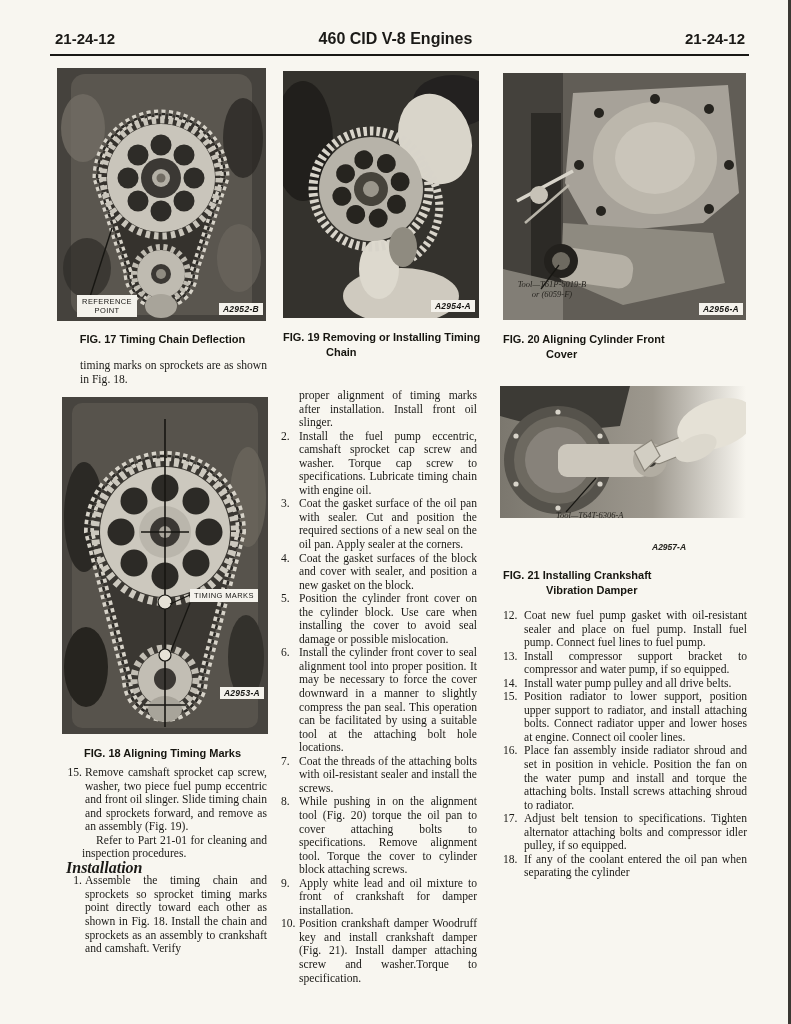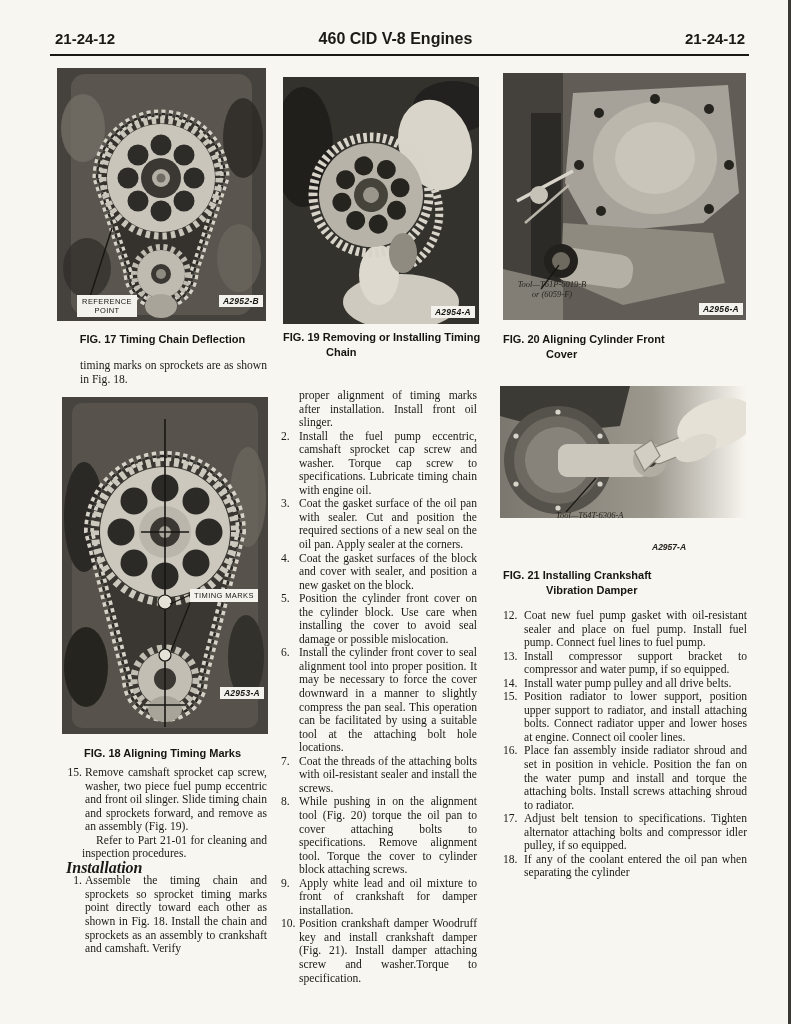--- a/index.html
+++ b/index.html
@@ -83,25 +83,25 @@
       <circle cx="104" cy="110" r="9" fill="#b3afa5"></circle>
       <circle cx="104" cy="110" r="4.5" fill="#716c63"></circle>
       <circle cx="104" cy="206" r="27" fill="none" stroke="#bfbbb1" stroke-width="6" stroke-dasharray="4 3.6"></circle>
       <circle cx="104" cy="206" r="24" fill="#bfbbb1"></circle>
       <circle cx="104" cy="206" r="10" fill="#3b3834"></circle>
       <circle cx="104" cy="206" r="5" fill="#8f8b81"></circle>
       <ellipse cx="104" cy="238" rx="16" ry="12" fill="#a8a49a"></ellipse>
       <line x1="32" y1="232" x2="55" y2="160" stroke="#171612" stroke-width="1.4"></line>
     </svg>
     <div class="plabel" style="left:20px;bottom:4px;width:54px;">REFERENCE POINT</div>
-    <div class="pcode" style="right:3px;bottom:14px;">A2952-B</div>
+    <div class="pcode" style="right:3px;bottom:6px;">A2952-B</div>
   </figure>
   <div class="cap center" style="left:55px;top:332px;width:215px;">FIG. 17 Timing Chain Deflection</div>
 
-  <figure style="left:283px;top:71px;width:196px;height:247px;margin-top:6px;">
+  <figure style="left:283px;top:71px;width:196px;height:247px;">
     <svg width="196" height="247" viewBox="0 0 196 247">
       <rect width="196" height="247" fill="#34322d"></rect>
       <ellipse cx="20" cy="70" rx="30" ry="60" fill="#211f1c"></ellipse>
       <ellipse cx="170" cy="30" rx="40" ry="26" fill="#232120"></ellipse>
       <ellipse cx="152" cy="68" rx="36" ry="46" fill="#d9d5ca" transform="rotate(-18 152 68)"></ellipse>
       <ellipse cx="118" cy="225" rx="58" ry="28" fill="#cfcabf"></ellipse>
       <ellipse cx="96" cy="198" rx="20" ry="30" fill="#ddd9ce"></ellipse>
       <g transform="rotate(-14 88 118)">
         <circle cx="88" cy="118" r="58" fill="none" stroke="#d8d4ca" stroke-width="9" stroke-dasharray="3.5 3"></circle>
         <circle cx="88" cy="118" r="52" fill="#b7b3a9"></circle>

